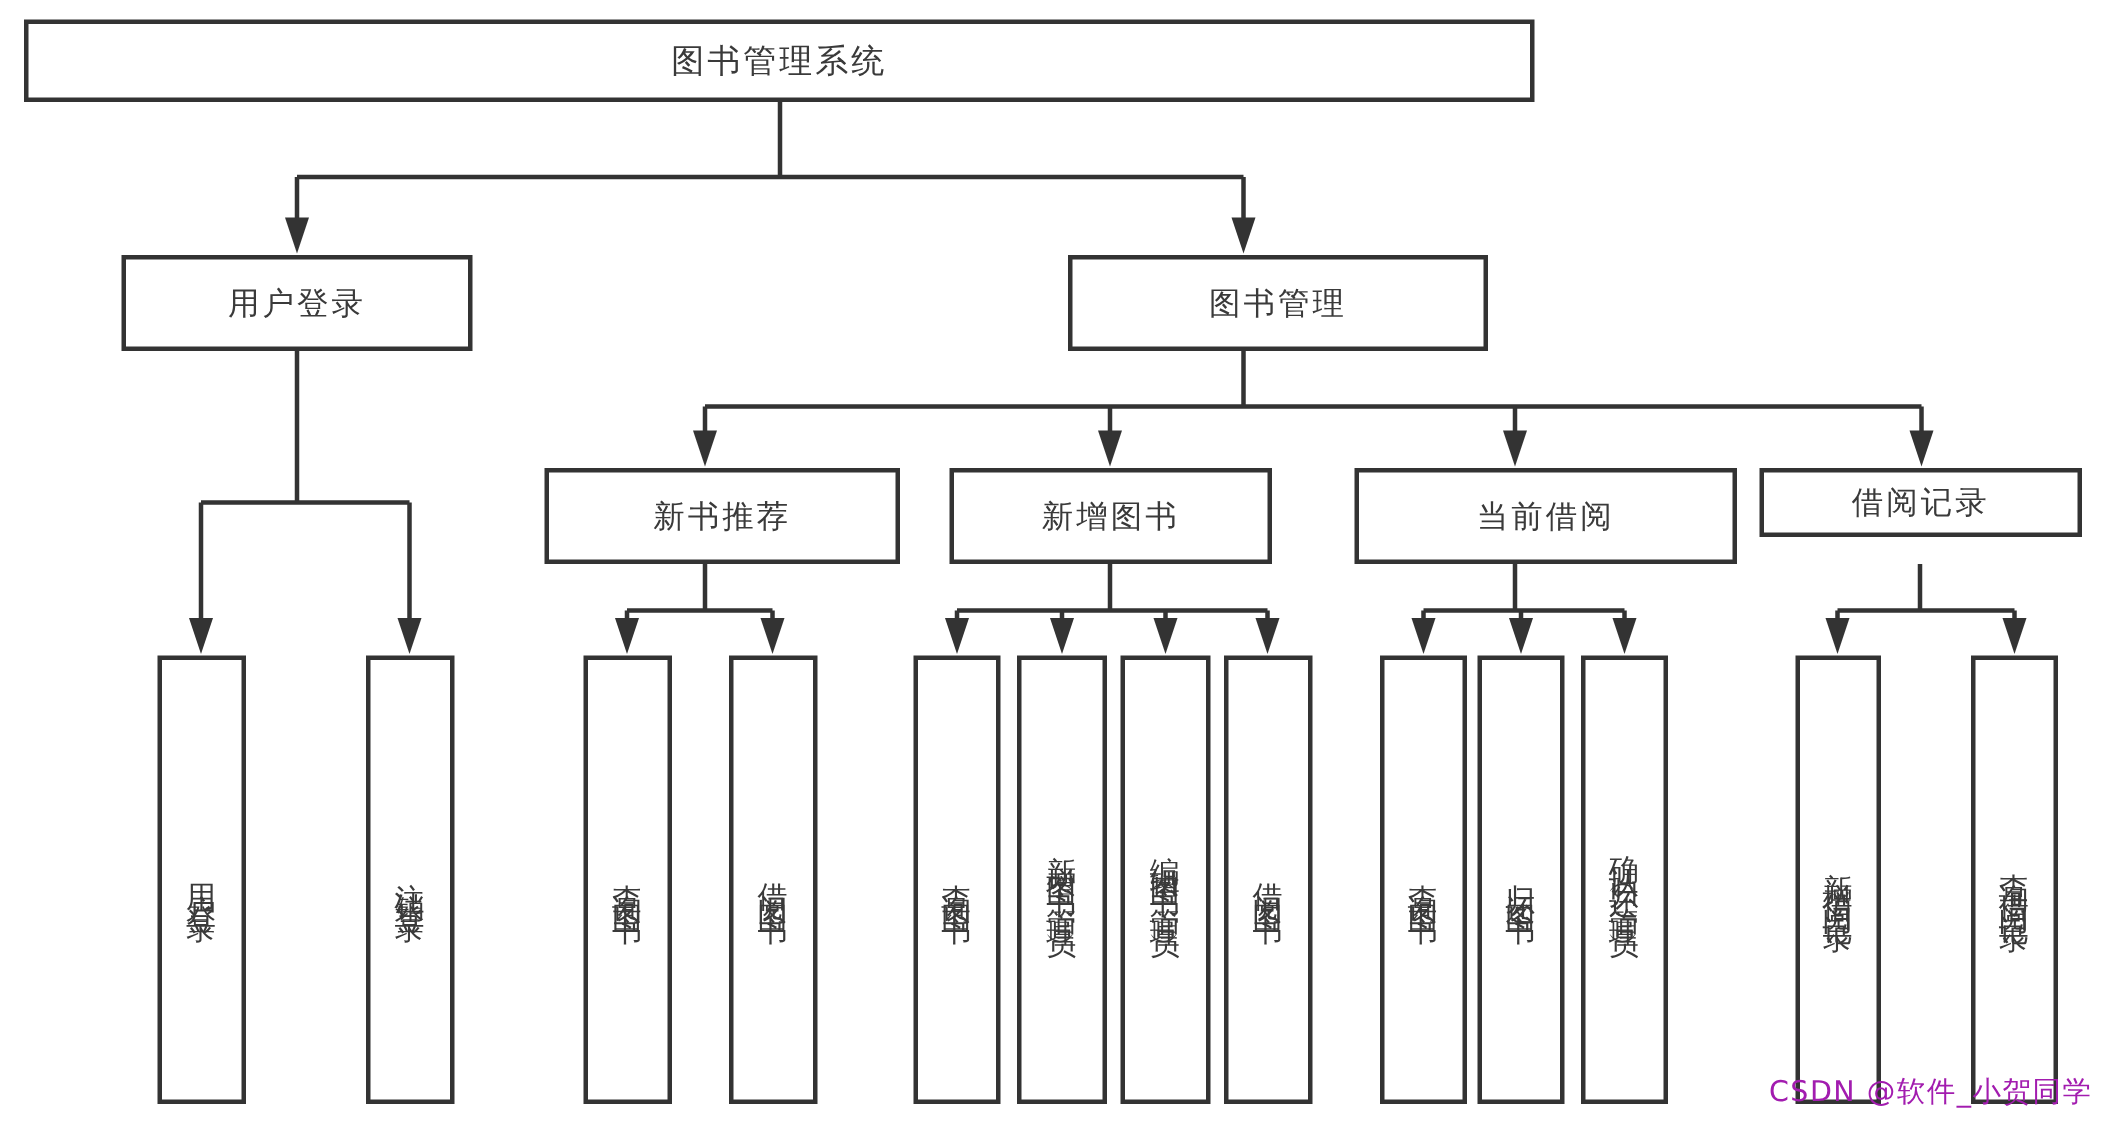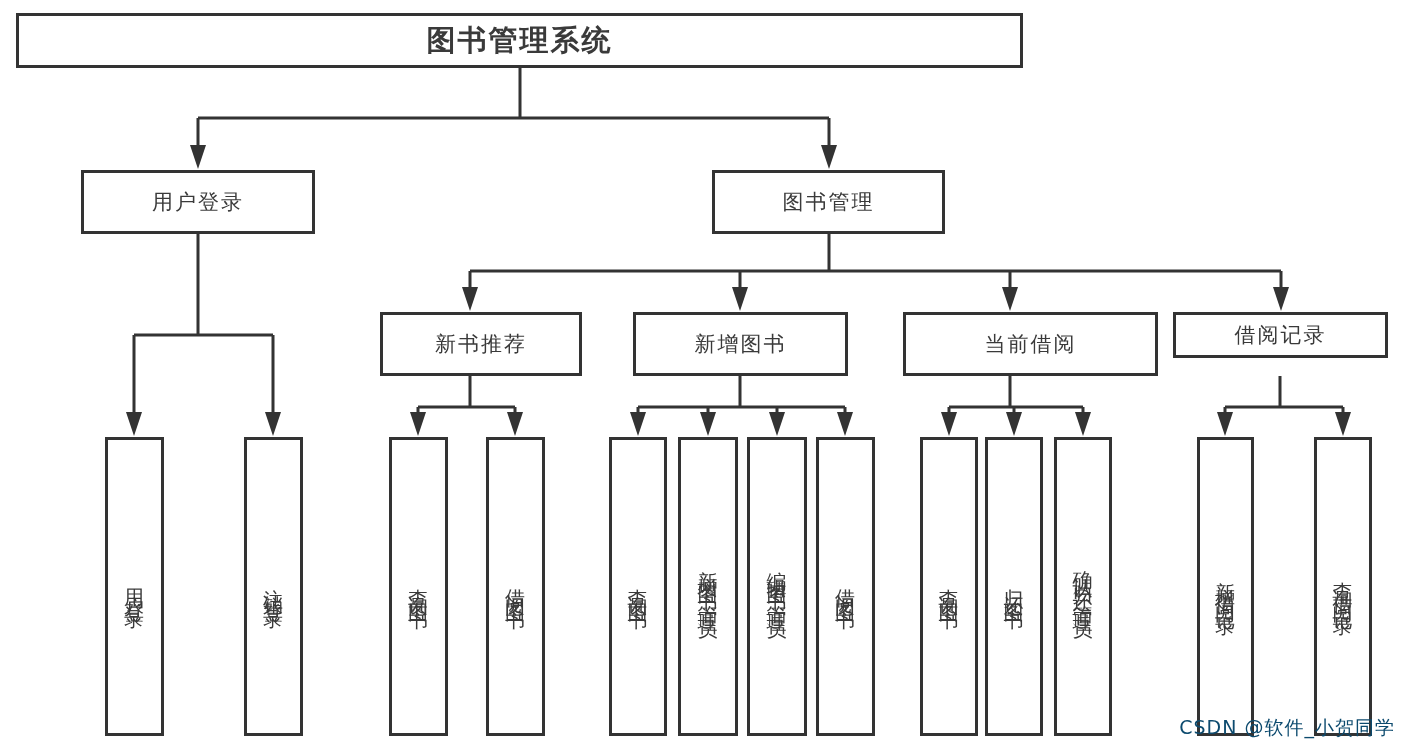--- a/index.html
+++ b/index.html
@@ -32,37 +32,36 @@
     align-items: center;
     justify-content: center;
     z-index: 1;
   }
   .h {
     font-size: 21px;
     letter-spacing: 2px;
     white-space: nowrap;
   }
   .title {
-    font-size: 29px;
-    font-weight: bold;
+    font-size: 22px;
   }
   .v span {
     writing-mode: vertical-rl;
     text-orientation: mixed;
     font-size: 20px;
     line-height: 1;
     letter-spacing: 7px;
     white-space: nowrap;
   }
   .watermark {
     position: absolute;
     right: 10px;
     bottom: 6px;
     font-size: 19px;
-    color: #0c4a6e;
+    color: #a21caf;
     letter-spacing: 1px;
     z-index: 2;
     white-space: nowrap;
   }
 </style>
 </head>
 <body>
 
 <svg class="connector-layer" viewBox="0 0 1405 747" xmlns="http://www.w3.org/2000/svg">
   <g stroke="#333333" stroke-width="3" fill="none">
@@ -107,23 +106,23 @@
     <polygon points="1014,436 1006,412 1022,412"></polygon>
     <polygon points="1083,436 1075,412 1091,412"></polygon>
     <polygon points="1225,436 1217,412 1233,412"></polygon>
     <polygon points="1343,436 1335,412 1351,412"></polygon>
   </g>
 </svg>
 
 <div class="box h title" style="left:16px;top:13px;width:1007px;height:55px">图书管理系统</div>
 
 <div class="box h" style="left:81px;top:170px;width:234px;height:64px">用户登录</div>
-<div class="box h" style="left:712px;top:170px;width:233px;height:64px">图书管理</div>
+<div class="box h" style="left:712px;top:170px;width:280px;height:64px">图书管理</div>
 
-<div class="box h" style="left:380px;top:312px;width:202px;height:64px">新书推荐</div>
+<div class="box h" style="left:363px;top:312px;width:237px;height:64px">新书推荐</div>
 <div class="box h" style="left:633px;top:312px;width:215px;height:64px">新增图书</div>
 <div class="box h" style="left:903px;top:312px;width:255px;height:64px">当前借阅</div>
 <div class="box h" style="left:1173px;top:312px;width:215px;height:46px">借阅记录</div>
 
 <div class="box v" style="left:105px;top:437px;width:59px;height:299px">
   <span>用户登录</span>
 </div>
 <div class="box v" style="left:244px;top:437px;width:59px;height:299px">
   <span>注销登录</span>
 </div>

